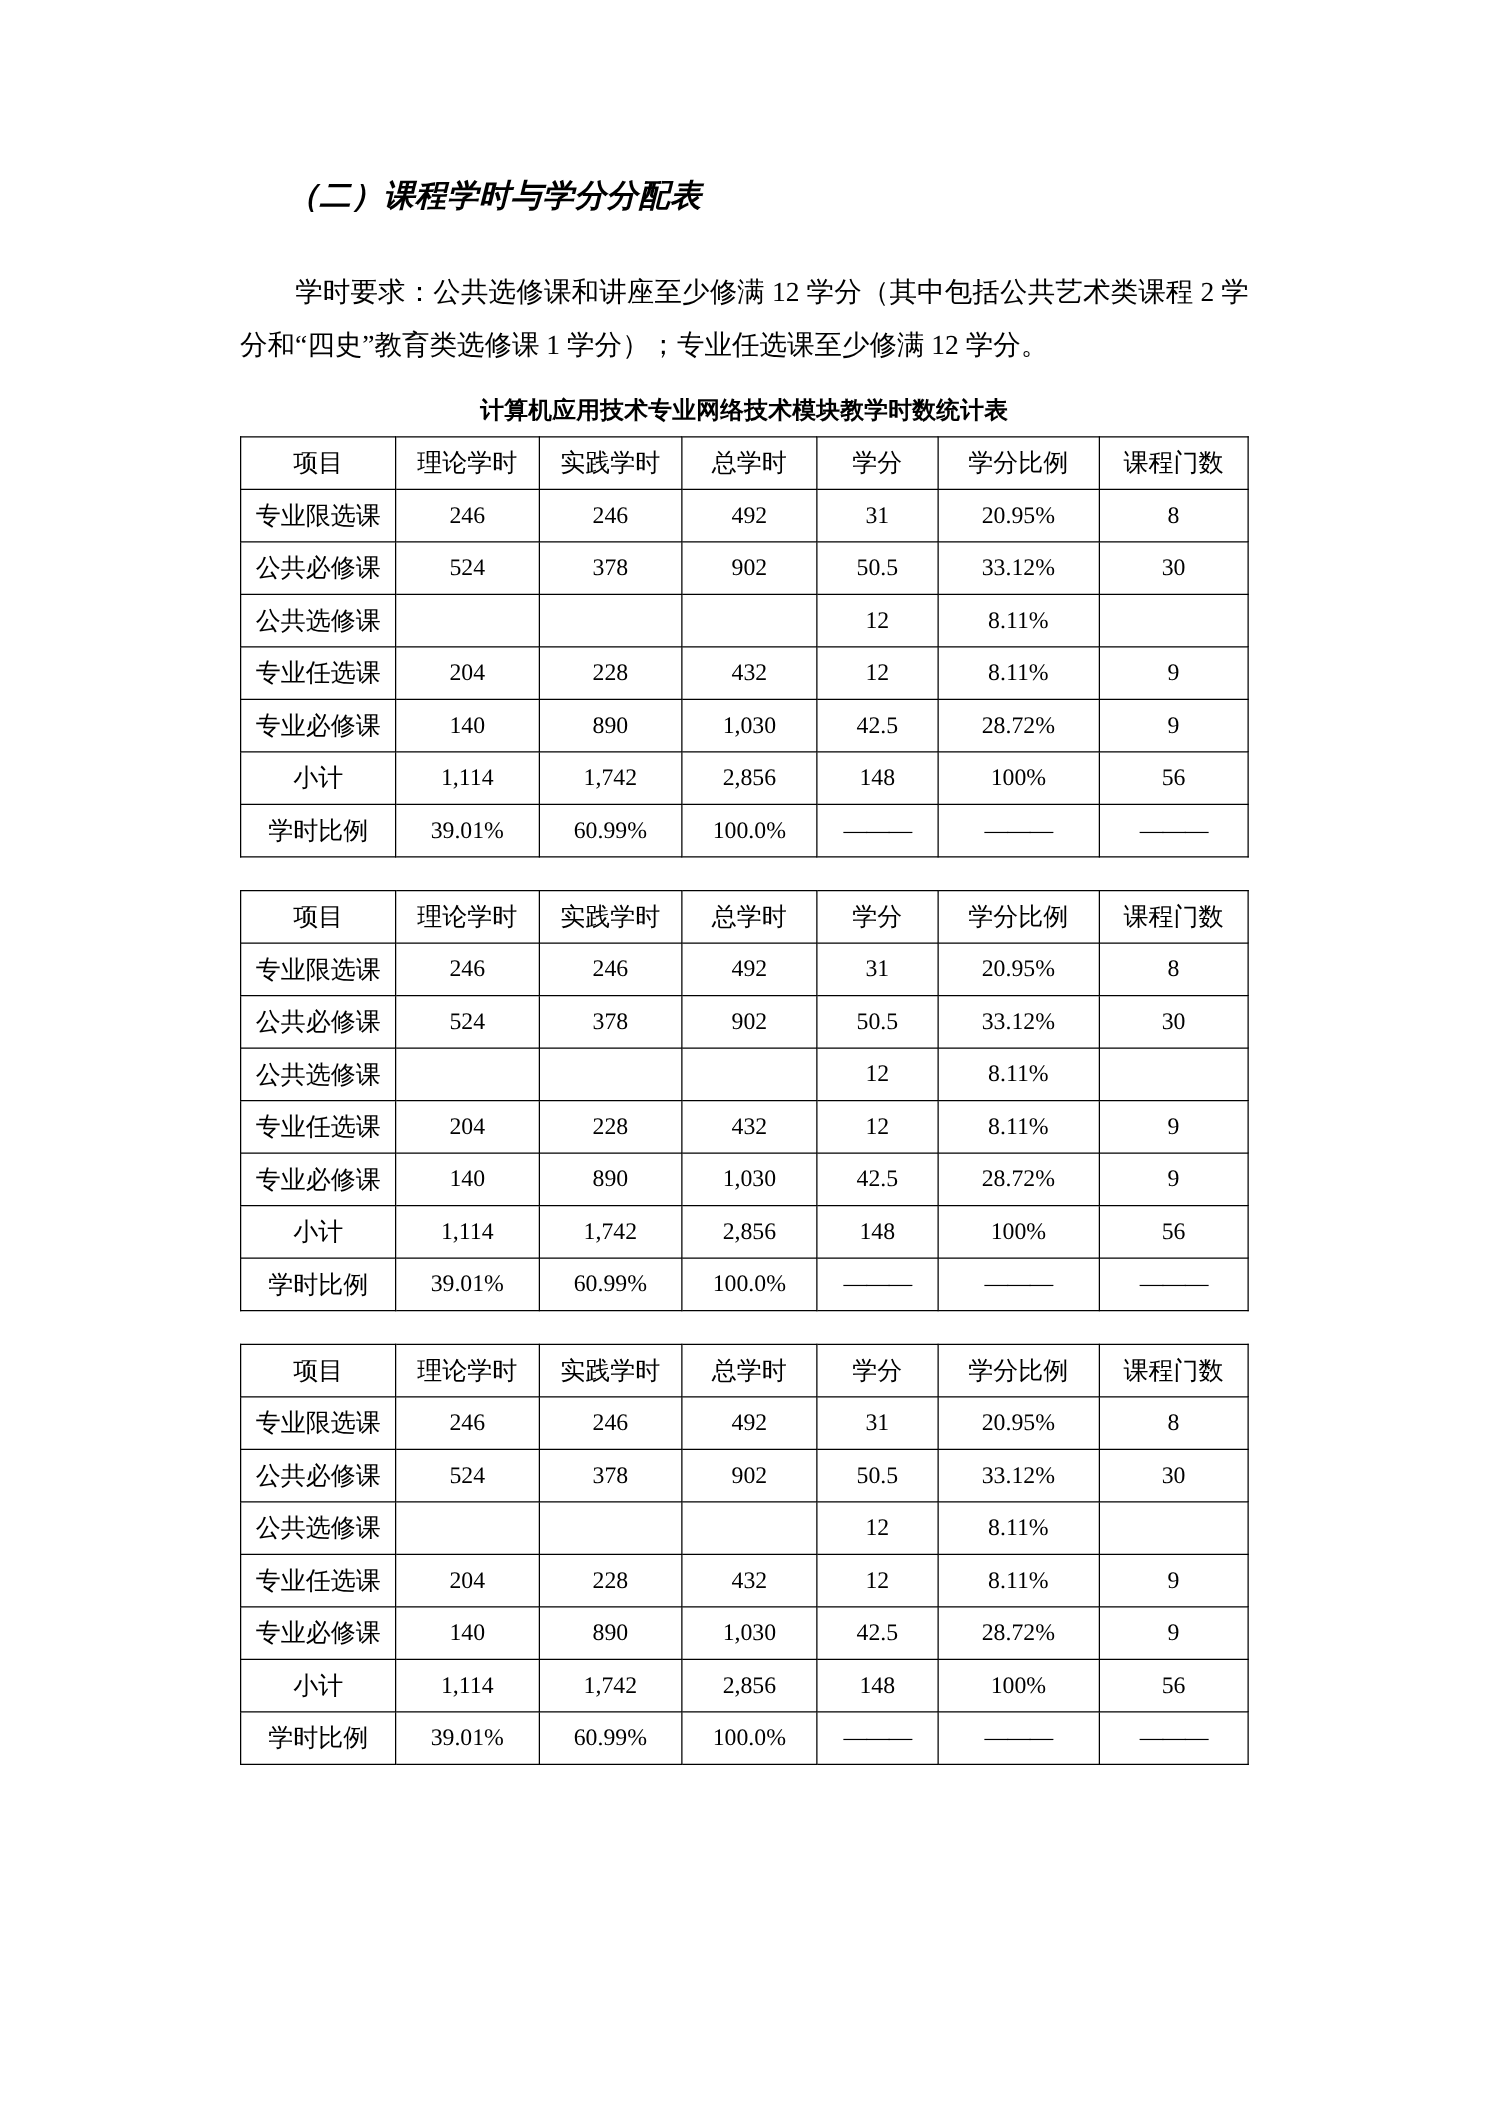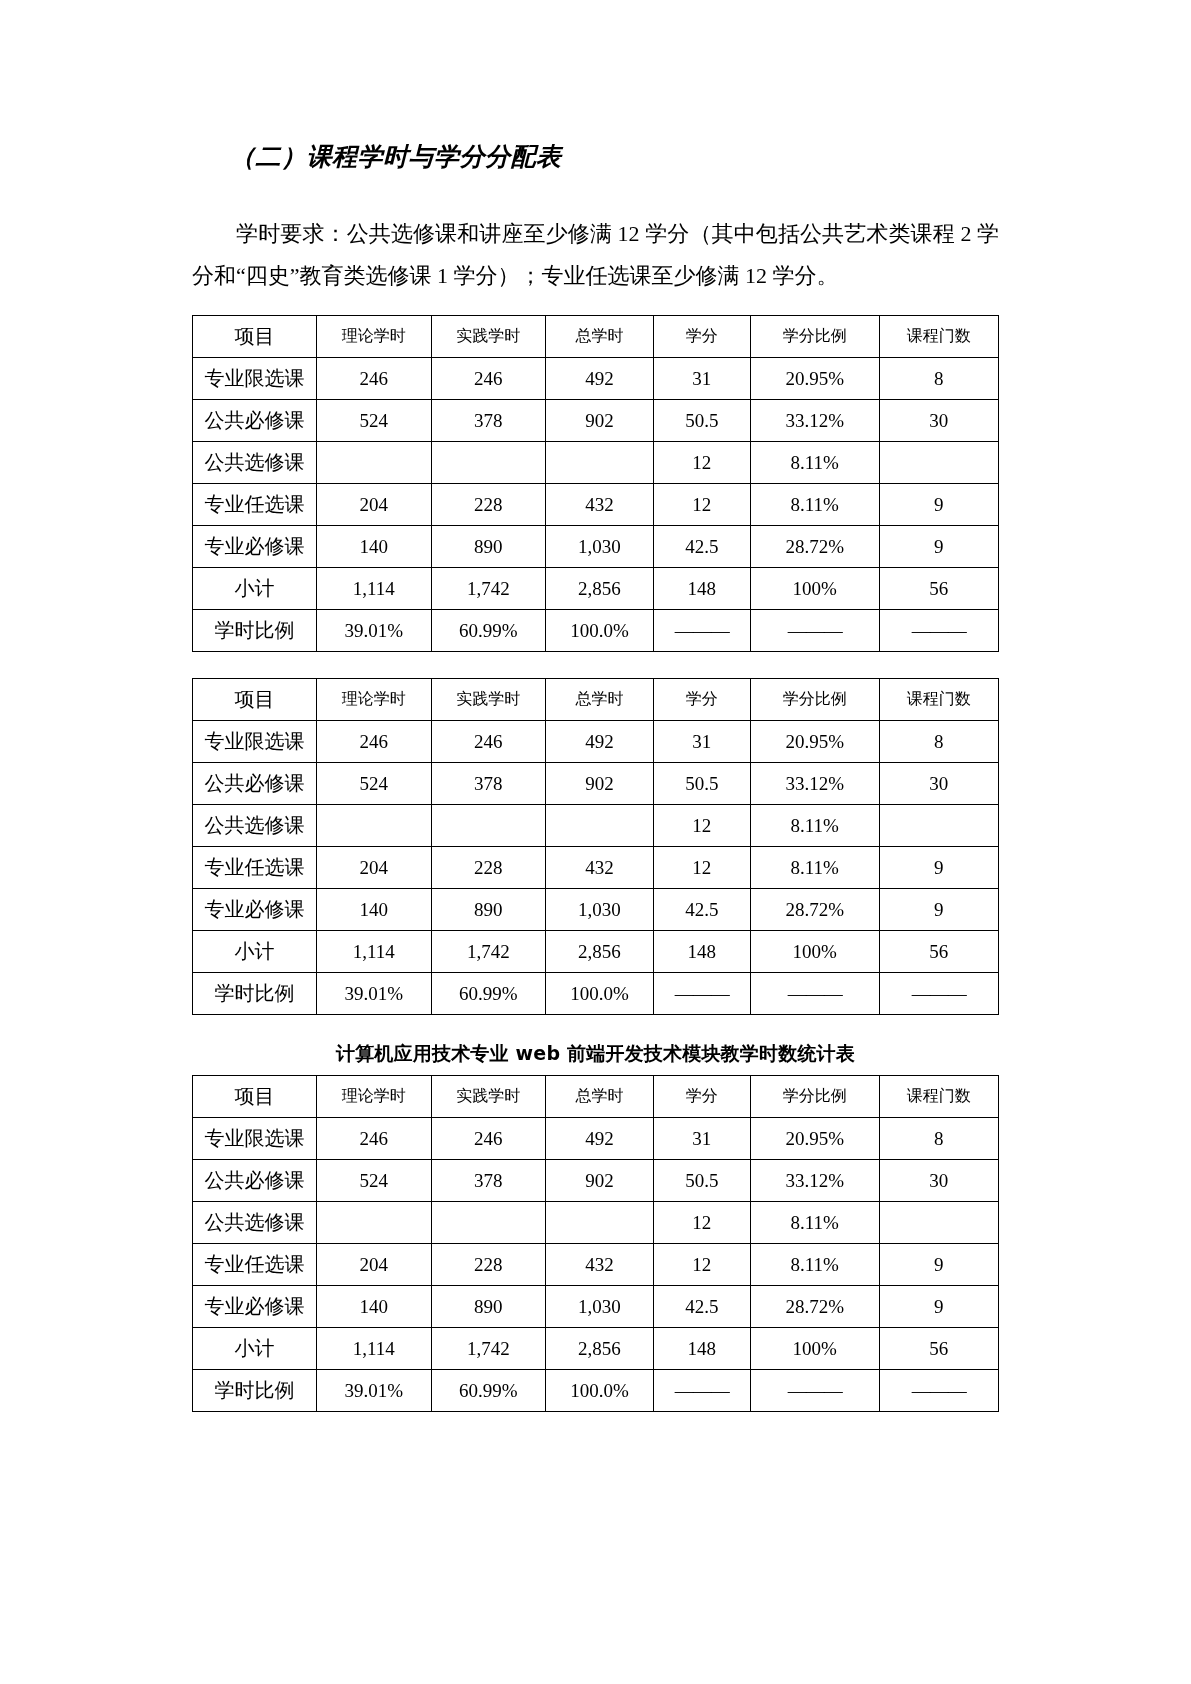--- a/index.html
+++ b/index.html
@@ -65,21 +65,21 @@
   table.stat td, table.stat th {
     border: 1px solid #000000;
     text-align: center;
     font-size: 19px;
     font-weight: normal;
     height: 41px;
     padding: 0 2px;
     vertical-align: middle;
   }
   table.stat th {
-    font-size: 16px;
+    font-size: 20px;
   }
   table.stat td.rowhead, table.stat th.rowhead {
     font-size: 20px;
   }
   col.c0 { width: 15.4%; }
   col.c1 { width: 14.2%; }
   col.c2 { width: 14.2%; }
   col.c3 { width: 13.4%; }
   col.c4 { width: 12.0%; }
   col.c5 { width: 16.0%; }
@@ -99,20 +99,21 @@
 </head>
 <body>
 
 <div class="page">
 
   <h2 class="section-heading">（二）课程学时与学分分配表</h2>
 
   <p class="para"><span class="indent"></span><span>学时要求：公共选修课和讲座至少修满 12 学分（其中包括公共艺术类课程 2 学分和“四史”教育类选修课 1 学分）；专业任选课至少修满 12 学分。</span></p>
 
   <div class="table-block first">
+    <div class="table-caption">计算机应用技术专业网络技术模块教学时数统计表</div>
     <table class="stat">
       <colgroup>
           <col class="c0">
           <col class="c1">
           <col class="c2">
           <col class="c3">
           <col class="c4">
           <col class="c5">
           <col class="c6">
         </colgroup>
@@ -279,21 +280,20 @@
           <td>100.0%</td>
           <td class="dash">———</td>
           <td class="dash">———</td>
           <td class="dash">———</td>
         </tr>
       </tbody>
     </table>
   </div>
 
   <div class="table-block">
-    <div class="table-caption">计算机应用技术专业 web 前端开发技术模块教学时数统计表</div>
     <table class="stat">
       <colgroup>
           <col class="c0">
           <col class="c1">
           <col class="c2">
           <col class="c3">
           <col class="c4">
           <col class="c5">
           <col class="c6">
         </colgroup>

